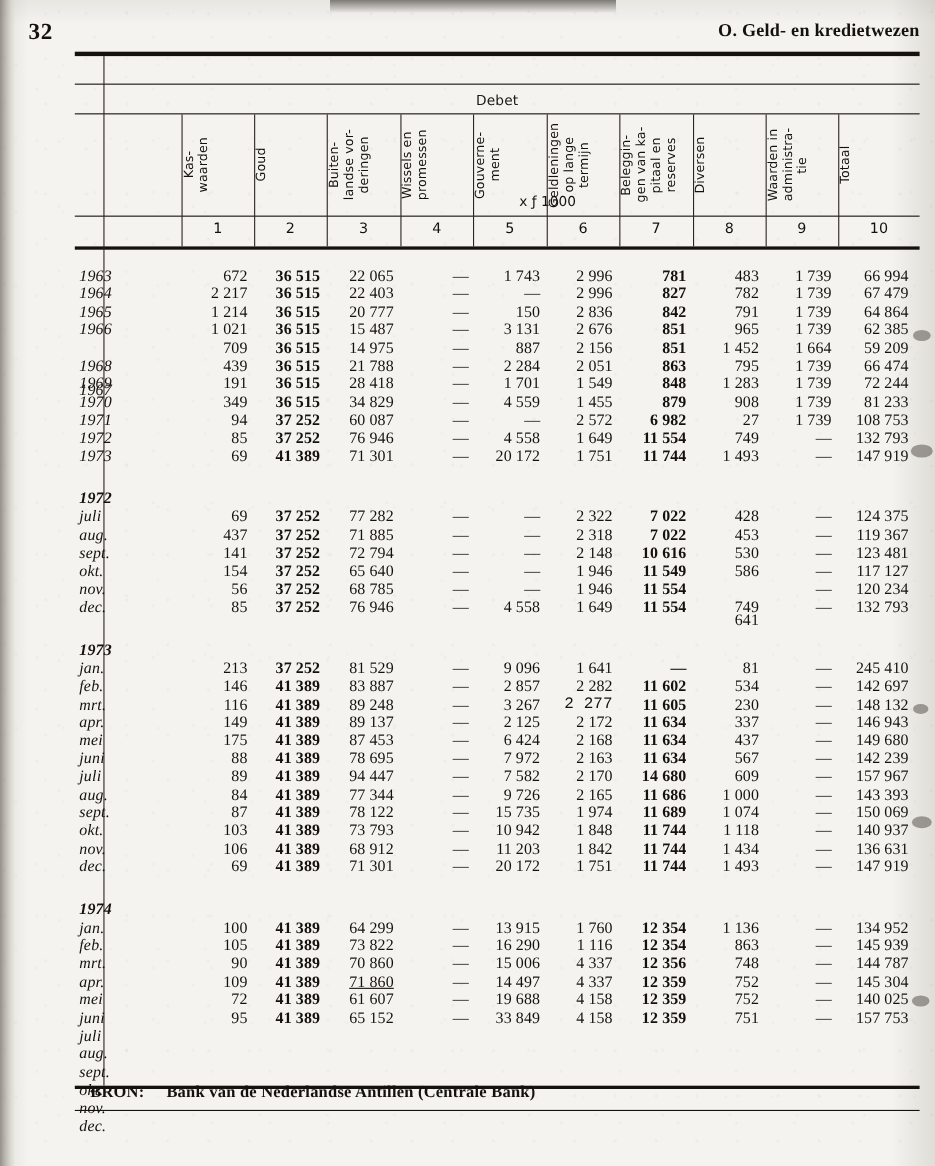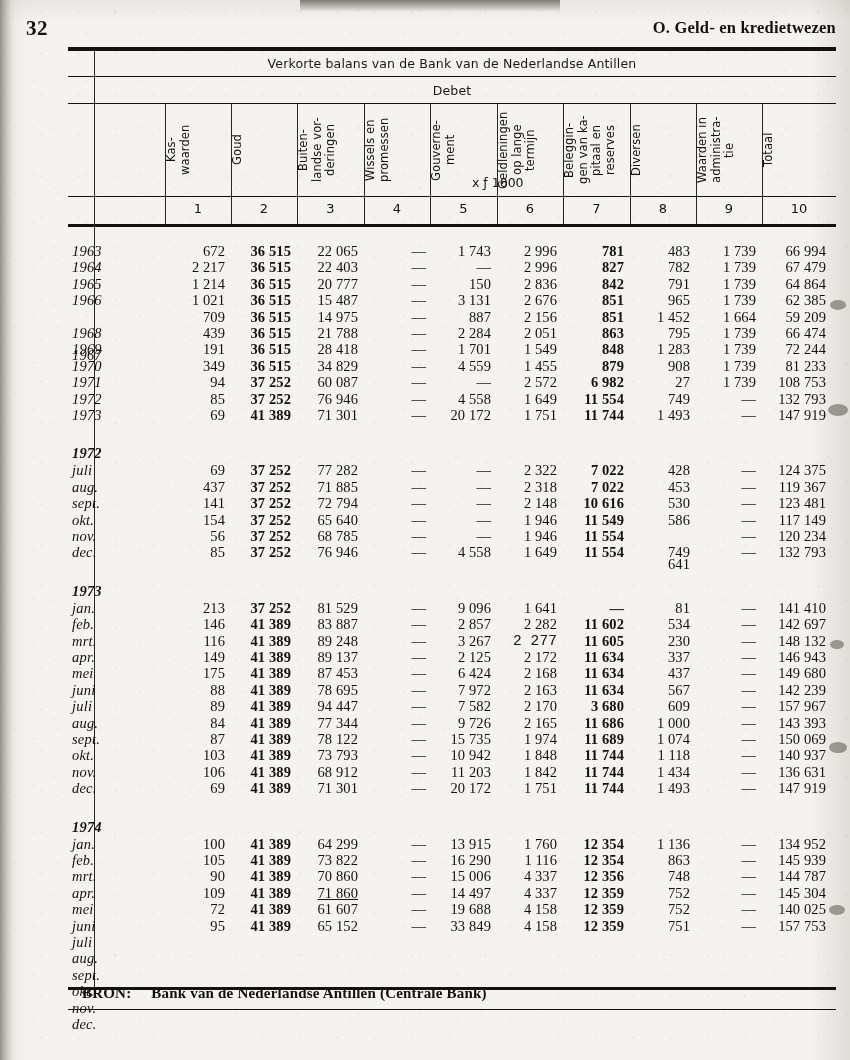--- a/index.html
+++ b/index.html
@@ -128,21 +128,20 @@
     <div class="rule" style="top:0px;height:4px;width:768px;"></div>
     <div class="rule" style="top:29px;height:1px;width:768px;"></div>
     <div class="rule" style="top:56px;height:1px;width:768px;"></div>
     <div class="rule" style="top:149px;height:1px;width:768px;"></div>
     <div class="rule" style="top:177px;height:3px;width:768px;"></div>
     <div class="rule" style="top:940px;height:3px;width:768px;"></div>
     <div class="rule" style="top:962px;height:1px;width:768px;"></div>
 
     <div class="vline" style="left:26px;top:4px;height:936px;"></div>
 
-    <div class="capt" style="top:9px;">Verkorte balans van de Bank van de Nederlandse Antillen</div>
     <div class="capt" style="top:36px;">Debet</div>
 
     <div class="unit" style="left:404px;top:128px;">x ƒ 1000</div>
 
     <div id="headzone">
         <div class="vline" style="left: 97px; top: 57px; height: 120px;"></div>
         <div class="vline" style="left: 163px; top: 57px; height: 120px;"></div>
         <div class="vline" style="left: 229px; top: 57px; height: 120px;"></div>
         <div class="vline" style="left: 296px; top: 57px; height: 120px;"></div>
         <div class="vline" style="left: 362px; top: 57px; height: 120px;"></div>
@@ -343,21 +342,21 @@
         <div class="lbl" style="left: 4px; top: 464.6px;">okt.</div>
         <div class="cell" style="top: 464.6px; left: 0px; width: 157px;">154</div>
         <div class="cell b" style="top: 464.6px; left: 0px; width: 223px;">37 252</div>
         <div class="cell" style="top: 464.6px; left: 0px; width: 290px;">65 640</div>
         <div class="cell dash" style="top: 464.6px; left: 0px; width: 358px;">—</div>
         <div class="cell dash" style="top: 464.6px; left: 0px; width: 423px;">—</div>
         <div class="cell" style="top: 464.6px; left: 0px; width: 489px;">1 946</div>
         <div class="cell b" style="top: 464.6px; left: 0px; width: 556px;">11 549</div>
         <div class="cell" style="top: 464.6px; left: 0px; width: 622px;">586</div>
         <div class="cell dash" style="top: 464.6px; left: 0px; width: 688px;">—</div>
-        <div class="cell" style="top: 464.6px; left: 0px; width: 758px;">117 149</div>
+        <div class="cell" style="top: 464.6px; left: 0px; width: 758px;">117 127</div>
         <div class="lbl" style="left: 4px; top: 481px;">nov.</div>
         <div class="cell" style="top: 481px; left: 0px; width: 157px;">56</div>
         <div class="cell b" style="top: 481px; left: 0px; width: 223px;">37 252</div>
         <div class="cell" style="top: 481px; left: 0px; width: 290px;">68 785</div>
         <div class="cell dash" style="top: 481px; left: 0px; width: 358px;">—</div>
         <div class="cell dash" style="top: 481px; left: 0px; width: 423px;">—</div>
         <div class="cell" style="top: 481px; left: 0px; width: 489px;">1 946</div>
         <div class="cell b" style="top: 481px; left: 0px; width: 556px;">11 554</div>
         <div class="cell" style="top: 481px; left: 0px; width: 622px; margin-top: 28px;">641</div>
         <div class="cell dash" style="top: 481px; left: 0px; width: 688px;">—</div>
@@ -377,21 +376,21 @@
         <div class="lbl" style="left: 4px; top: 552.8px;">jan.</div>
         <div class="cell" style="top: 552.8px; left: 0px; width: 157px;">213</div>
         <div class="cell b" style="top: 552.8px; left: 0px; width: 223px;">37 252</div>
         <div class="cell" style="top: 552.8px; left: 0px; width: 290px;">81 529</div>
         <div class="cell dash" style="top: 552.8px; left: 0px; width: 358px;">—</div>
         <div class="cell" style="top: 552.8px; left: 0px; width: 423px;">9 096</div>
         <div class="cell" style="top: 552.8px; left: 0px; width: 489px;">1 641</div>
         <div class="cell b dash" style="top: 552.8px; left: 0px; width: 556px;">—</div>
         <div class="cell" style="top: 552.8px; left: 0px; width: 622px;">81</div>
         <div class="cell dash" style="top: 552.8px; left: 0px; width: 688px;">—</div>
-        <div class="cell" style="top: 552.8px; left: 0px; width: 758px;">141 410</div>
+        <div class="cell" style="top: 552.8px; left: 0px; width: 758px;">245 410</div>
         <div class="lbl" style="left: 4px; top: 569.2px;">feb.</div>
         <div class="cell" style="top: 569.2px; left: 0px; width: 157px;">146</div>
         <div class="cell b" style="top: 569.2px; left: 0px; width: 223px;">41 389</div>
         <div class="cell" style="top: 569.2px; left: 0px; width: 290px;">83 887</div>
         <div class="cell dash" style="top: 569.2px; left: 0px; width: 358px;">—</div>
         <div class="cell" style="top: 569.2px; left: 0px; width: 423px;">2 857</div>
         <div class="cell" style="top: 569.2px; left: 0px; width: 489px;">2 282</div>
         <div class="cell b" style="top: 569.2px; left: 0px; width: 556px;">11 602</div>
         <div class="cell" style="top: 569.2px; left: 0px; width: 622px;">534</div>
         <div class="cell dash" style="top: 569.2px; left: 0px; width: 688px;">—</div>
@@ -440,21 +439,21 @@
         <div class="cell" style="top: 634.8px; left: 0px; width: 622px;">567</div>
         <div class="cell dash" style="top: 634.8px; left: 0px; width: 688px;">—</div>
         <div class="cell" style="top: 634.8px; left: 0px; width: 758px;">142 239</div>
         <div class="lbl" style="left: 4px; top: 651.2px;">juli</div>
         <div class="cell" style="top: 651.2px; left: 0px; width: 157px;">89</div>
         <div class="cell b" style="top: 651.2px; left: 0px; width: 223px;">41 389</div>
         <div class="cell" style="top: 651.2px; left: 0px; width: 290px;">94 447</div>
         <div class="cell dash" style="top: 651.2px; left: 0px; width: 358px;">—</div>
         <div class="cell" style="top: 651.2px; left: 0px; width: 423px;">7 582</div>
         <div class="cell" style="top: 651.2px; left: 0px; width: 489px;">2 170</div>
-        <div class="cell b" style="top: 651.2px; left: 0px; width: 556px;">3 680</div>
+        <div class="cell b" style="top: 651.2px; left: 0px; width: 556px;">14 680</div>
         <div class="cell" style="top: 651.2px; left: 0px; width: 622px;">609</div>
         <div class="cell dash" style="top: 651.2px; left: 0px; width: 688px;">—</div>
         <div class="cell" style="top: 651.2px; left: 0px; width: 758px;">157 967</div>
         <div class="lbl" style="left: 4px; top: 667.6px;">aug.</div>
         <div class="cell" style="top: 667.6px; left: 0px; width: 157px;">84</div>
         <div class="cell b" style="top: 667.6px; left: 0px; width: 223px;">41 389</div>
         <div class="cell" style="top: 667.6px; left: 0px; width: 290px;">77 344</div>
         <div class="cell dash" style="top: 667.6px; left: 0px; width: 358px;">—</div>
         <div class="cell" style="top: 667.6px; left: 0px; width: 423px;">9 726</div>
         <div class="cell" style="top: 667.6px; left: 0px; width: 489px;">2 165</div>

